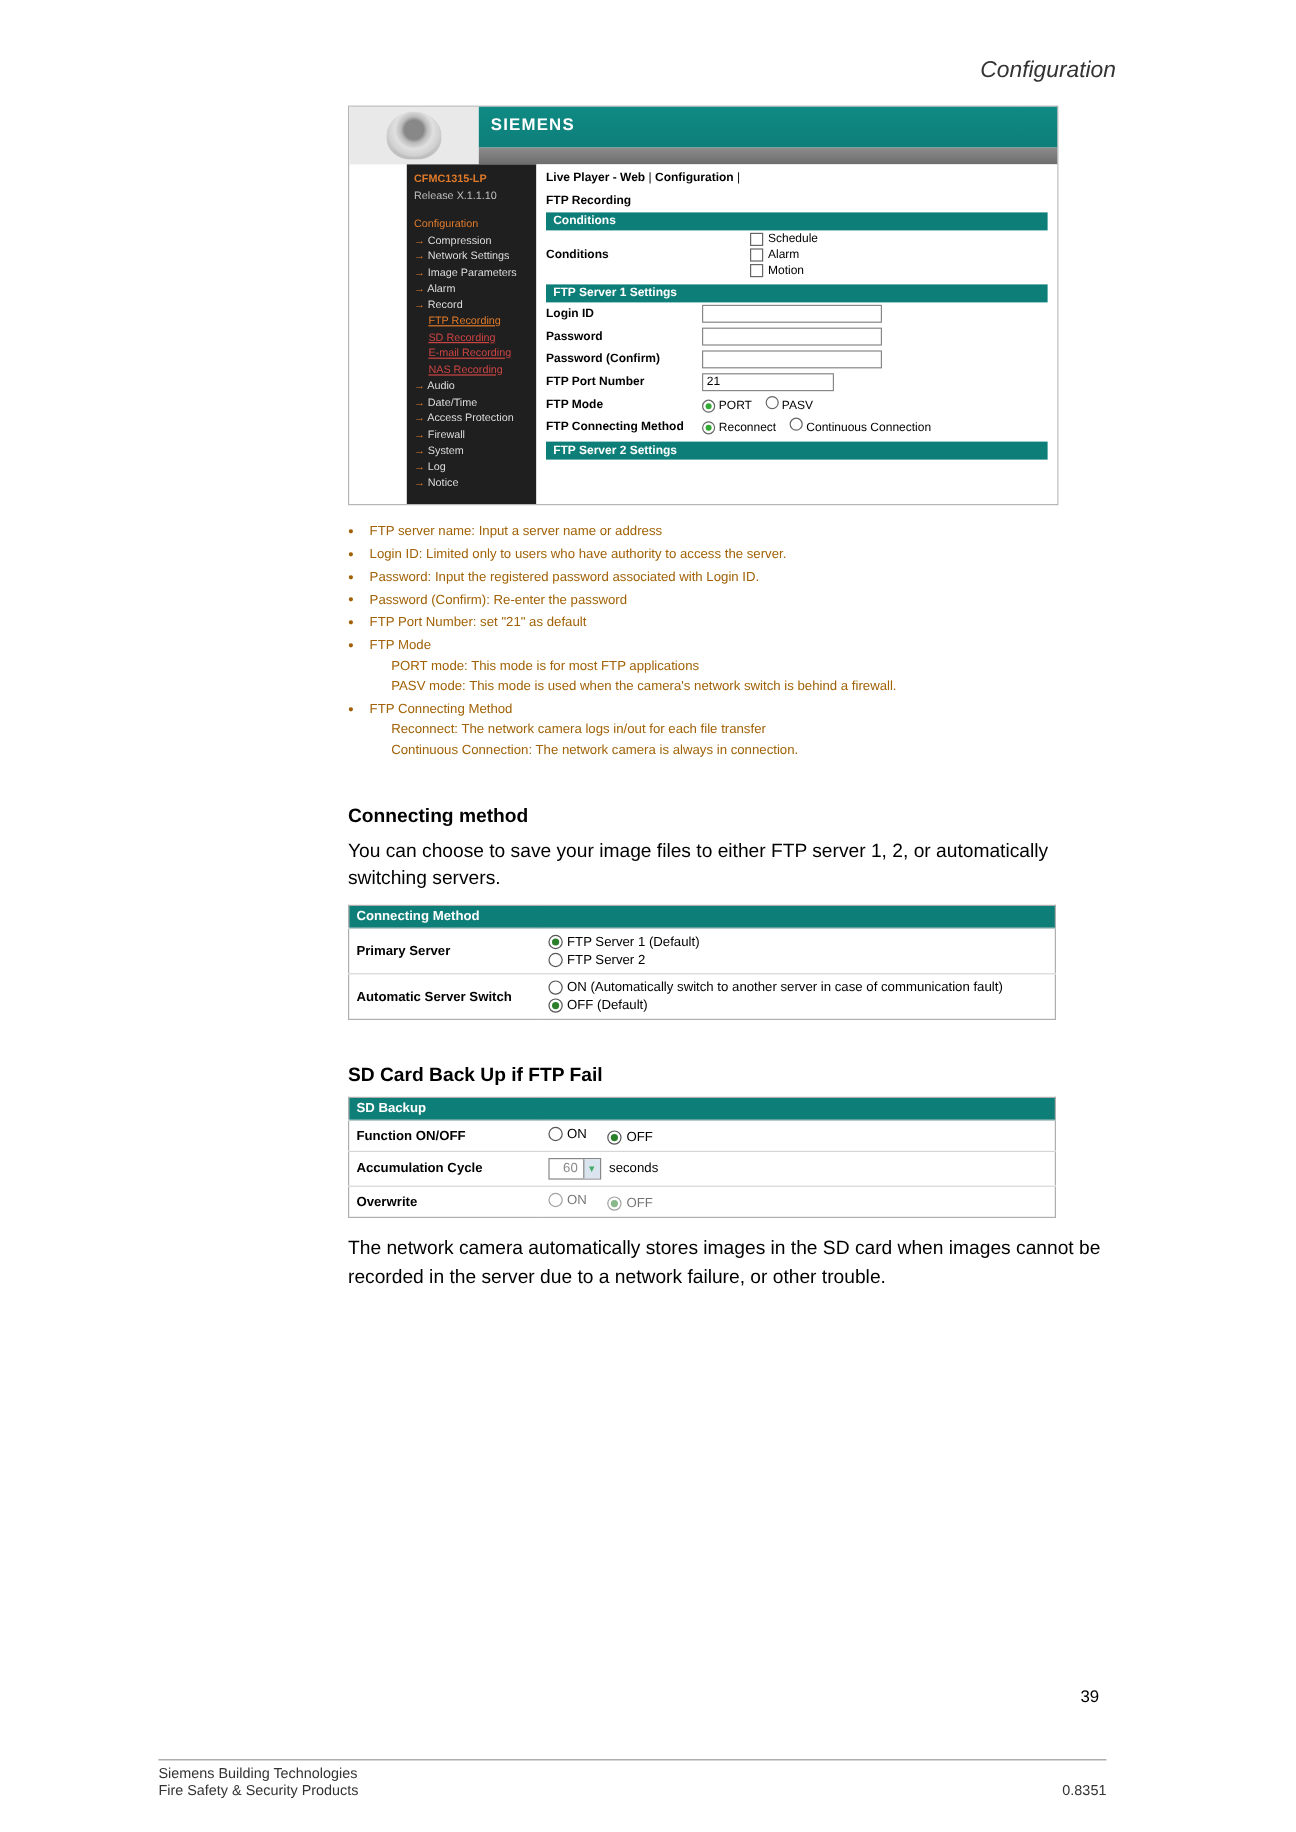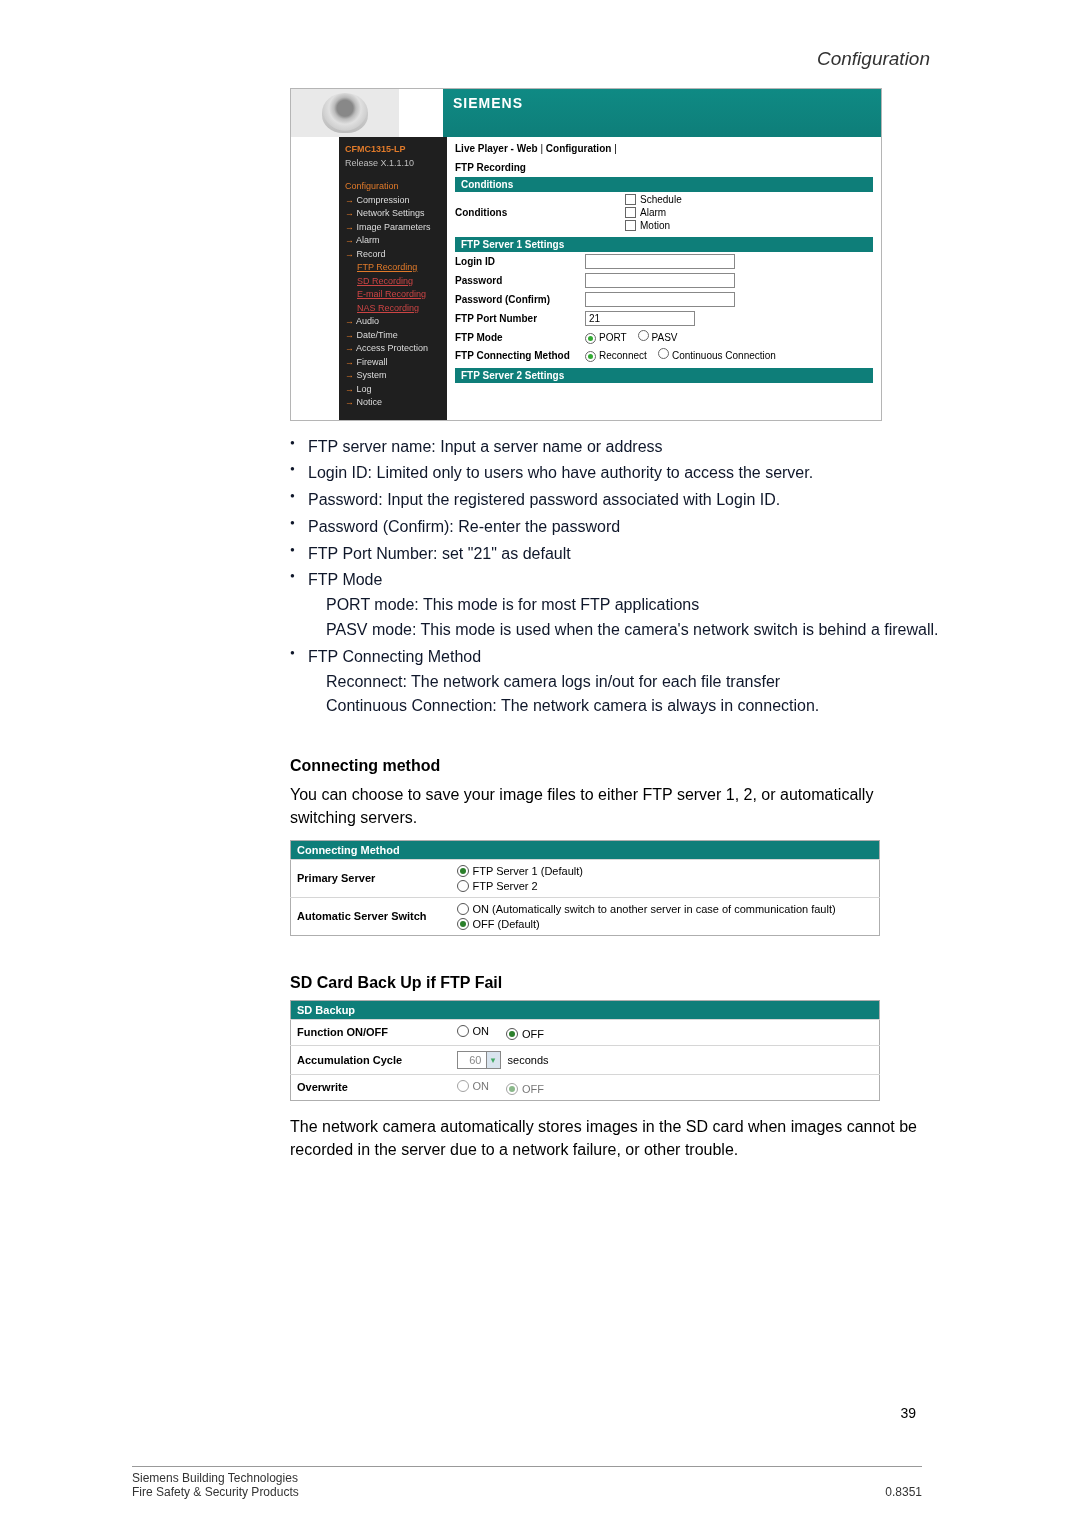--- a/index.html
+++ b/index.html
@@ -45,21 +45,21 @@
     align-items: center;
     justify-content: center;
   }
   .shot-cam .dome {
     width: 46px;
     height: 40px;
     background: radial-gradient(circle at 50% 38%, #888 8px, #bbb 11px, #e0e0e0 16px, #cfcfcf 22px, transparent 23px),
                 linear-gradient(#d9d9d9,#bdbdbd);
     border-radius: 50% 50% 45% 45%;
   }
-  .shot-brandwrap { flex: 1; display:flex; flex-direction:row;margin-left:44px; }
+  .shot-brandwrap { flex: 1; display:flex; flex-direction:column; }
   .shot-brand {
     flex: 1;
     background: linear-gradient(#0f8a84,#0e7e79);
     color: #fff;
     font-weight: bold;
     font-size: 14px;
     letter-spacing: 1px;
     padding: 6px 10px;
   }
   .shot-subbar {
@@ -108,22 +108,22 @@
   .row .val { font-size: 10px; }
   .chkcol { display:flex; flex-direction:column; gap:2px; margin-left:40px; }
   .chk { display:flex; align-items:center; gap:4px; font-size:10px; }
   .chkbox { width:11px; height:11px; border:1px solid #666; background:#fff; display:inline-block; }
   .radio { width:11px; height:11px; border:1px solid #666; border-radius:50%; display:inline-flex; align-items:center; justify-content:center; margin-right:3px; }
   .radio.sel::after { content:""; width:5px; height:5px; background:#3a3; border-radius:50%; display:block; }
 
   
   .bullets {
     margin: 14px 0 0 130px;
-    font-size: 16px;
-    color: #0f172a;
+    font-size: 11px;
+    color: #a16207;
     line-height: 1.55;
   }
   .bullets li { list-style: none; position: relative; padding-left: 18px; margin-bottom: 2px; }
   .bullets li::before {
     content: "●";
     position: absolute; left: 0; top: 2px;
     font-size: 8px;
   }
   .bullets .sub { padding-left: 18px; display:block; }
   .subhead {

